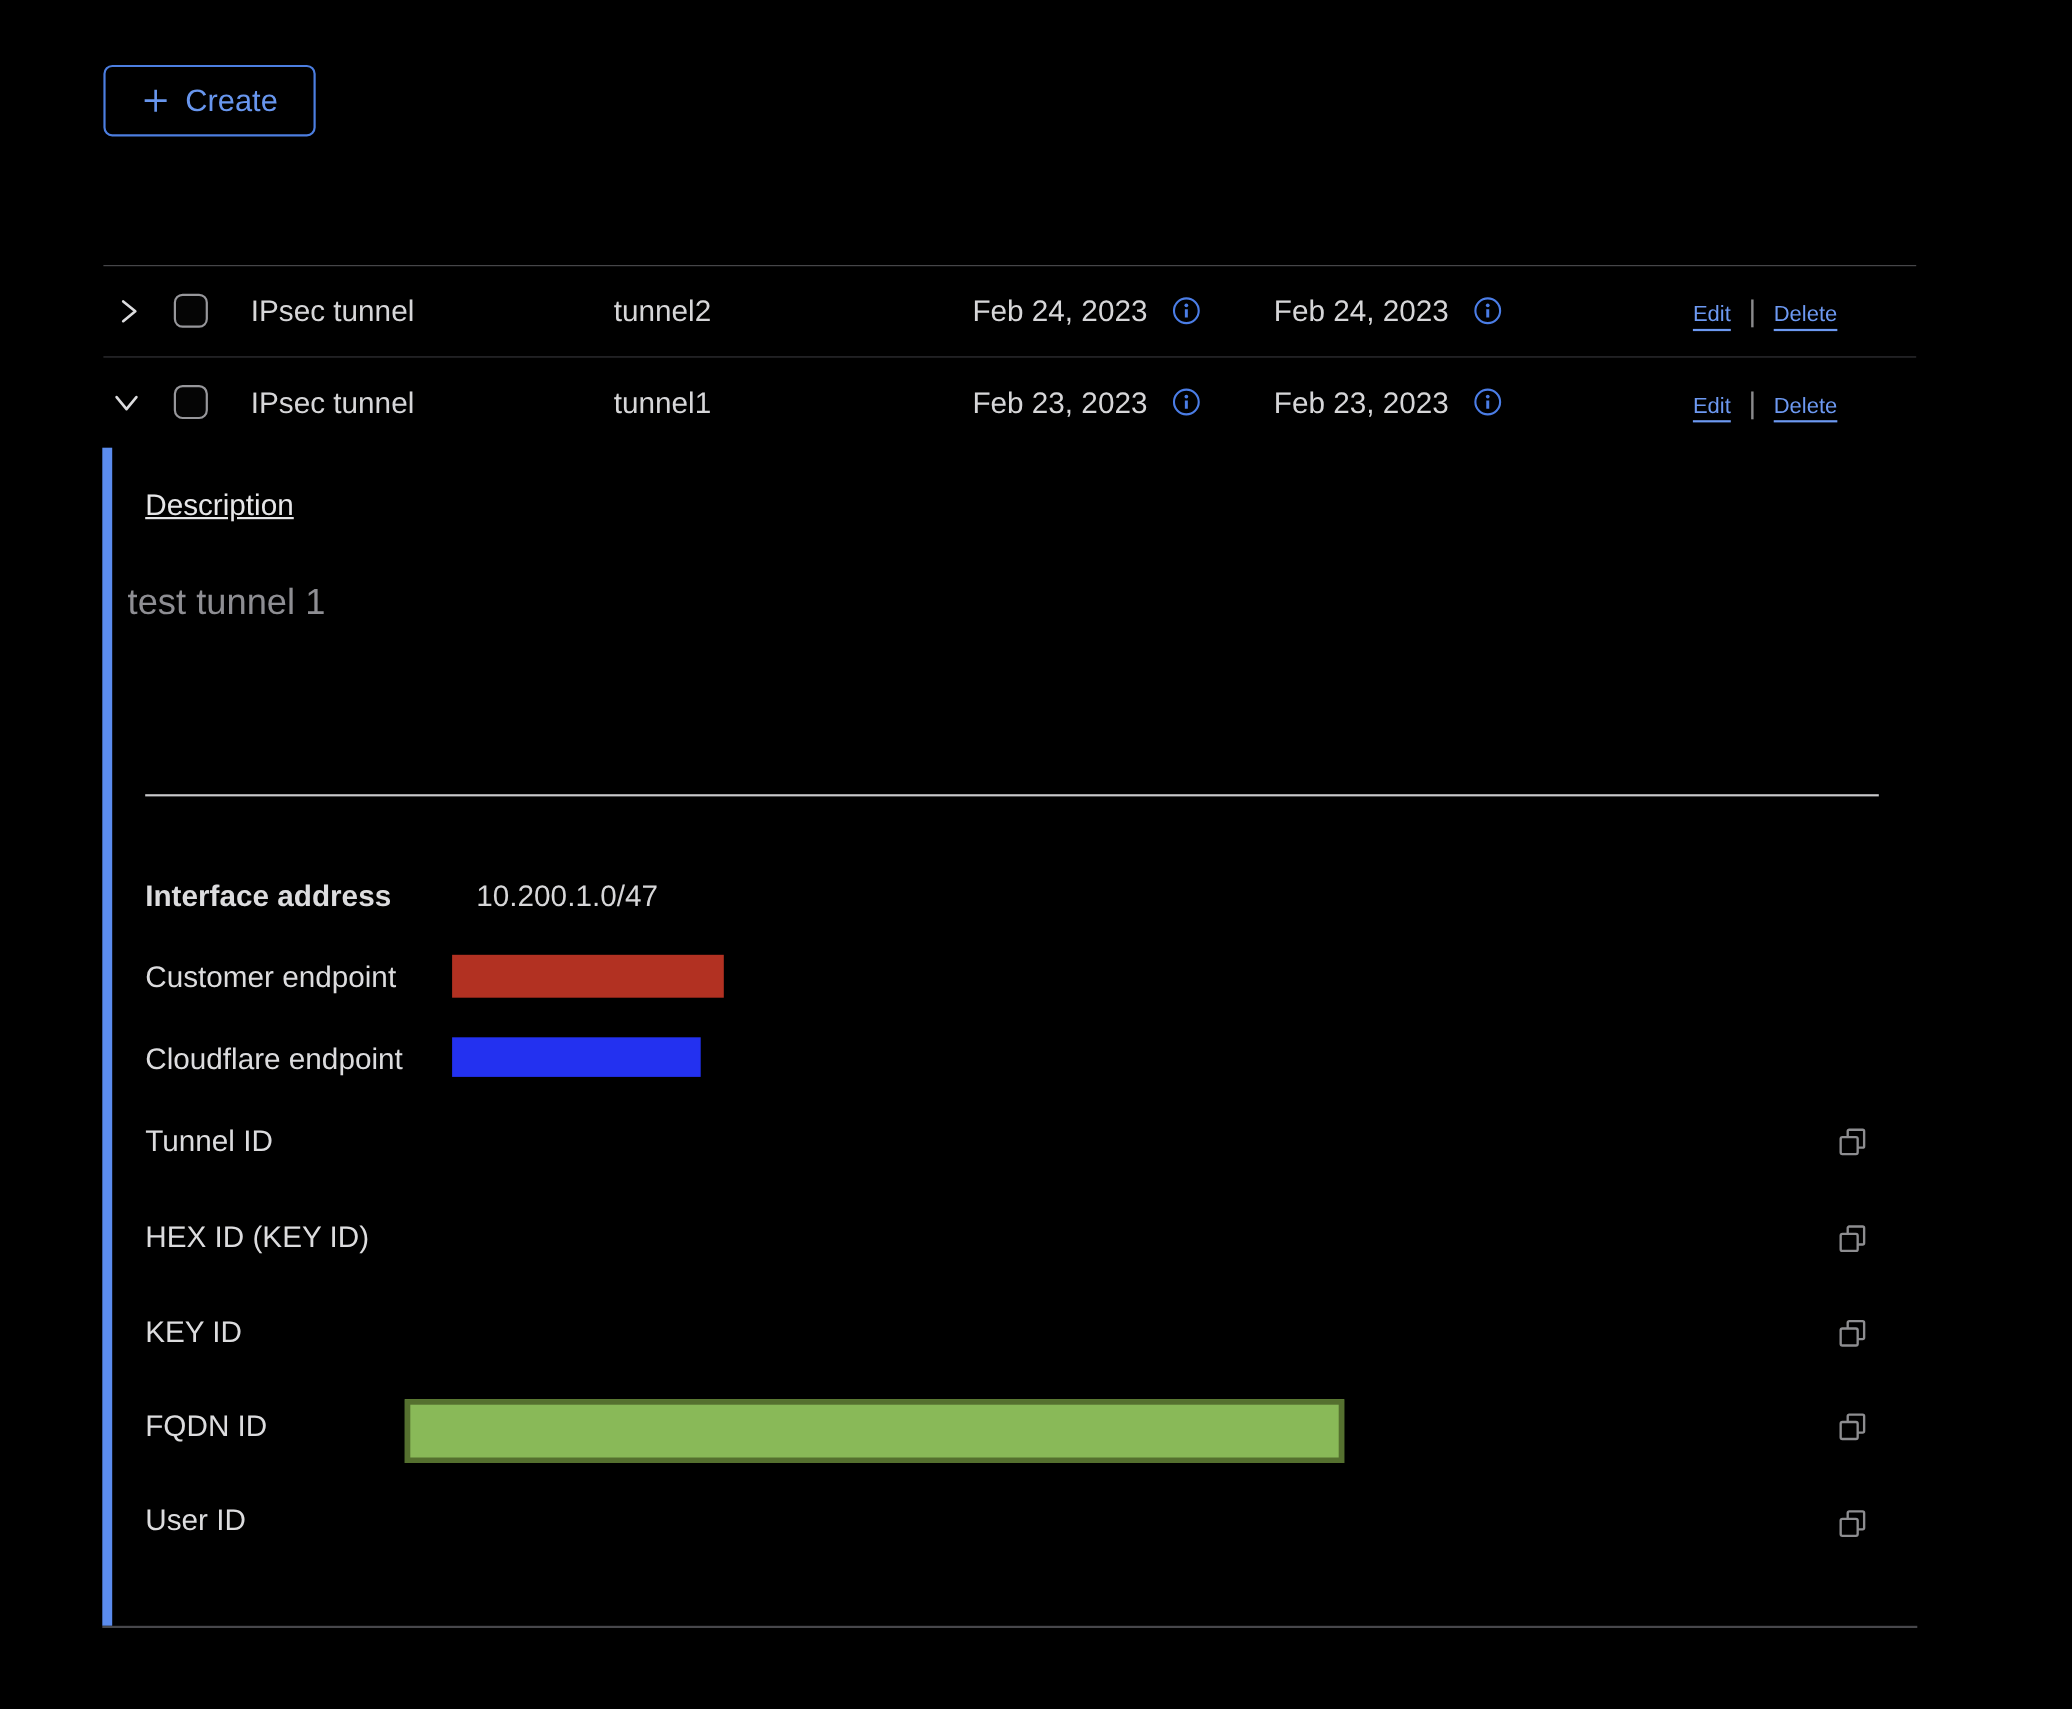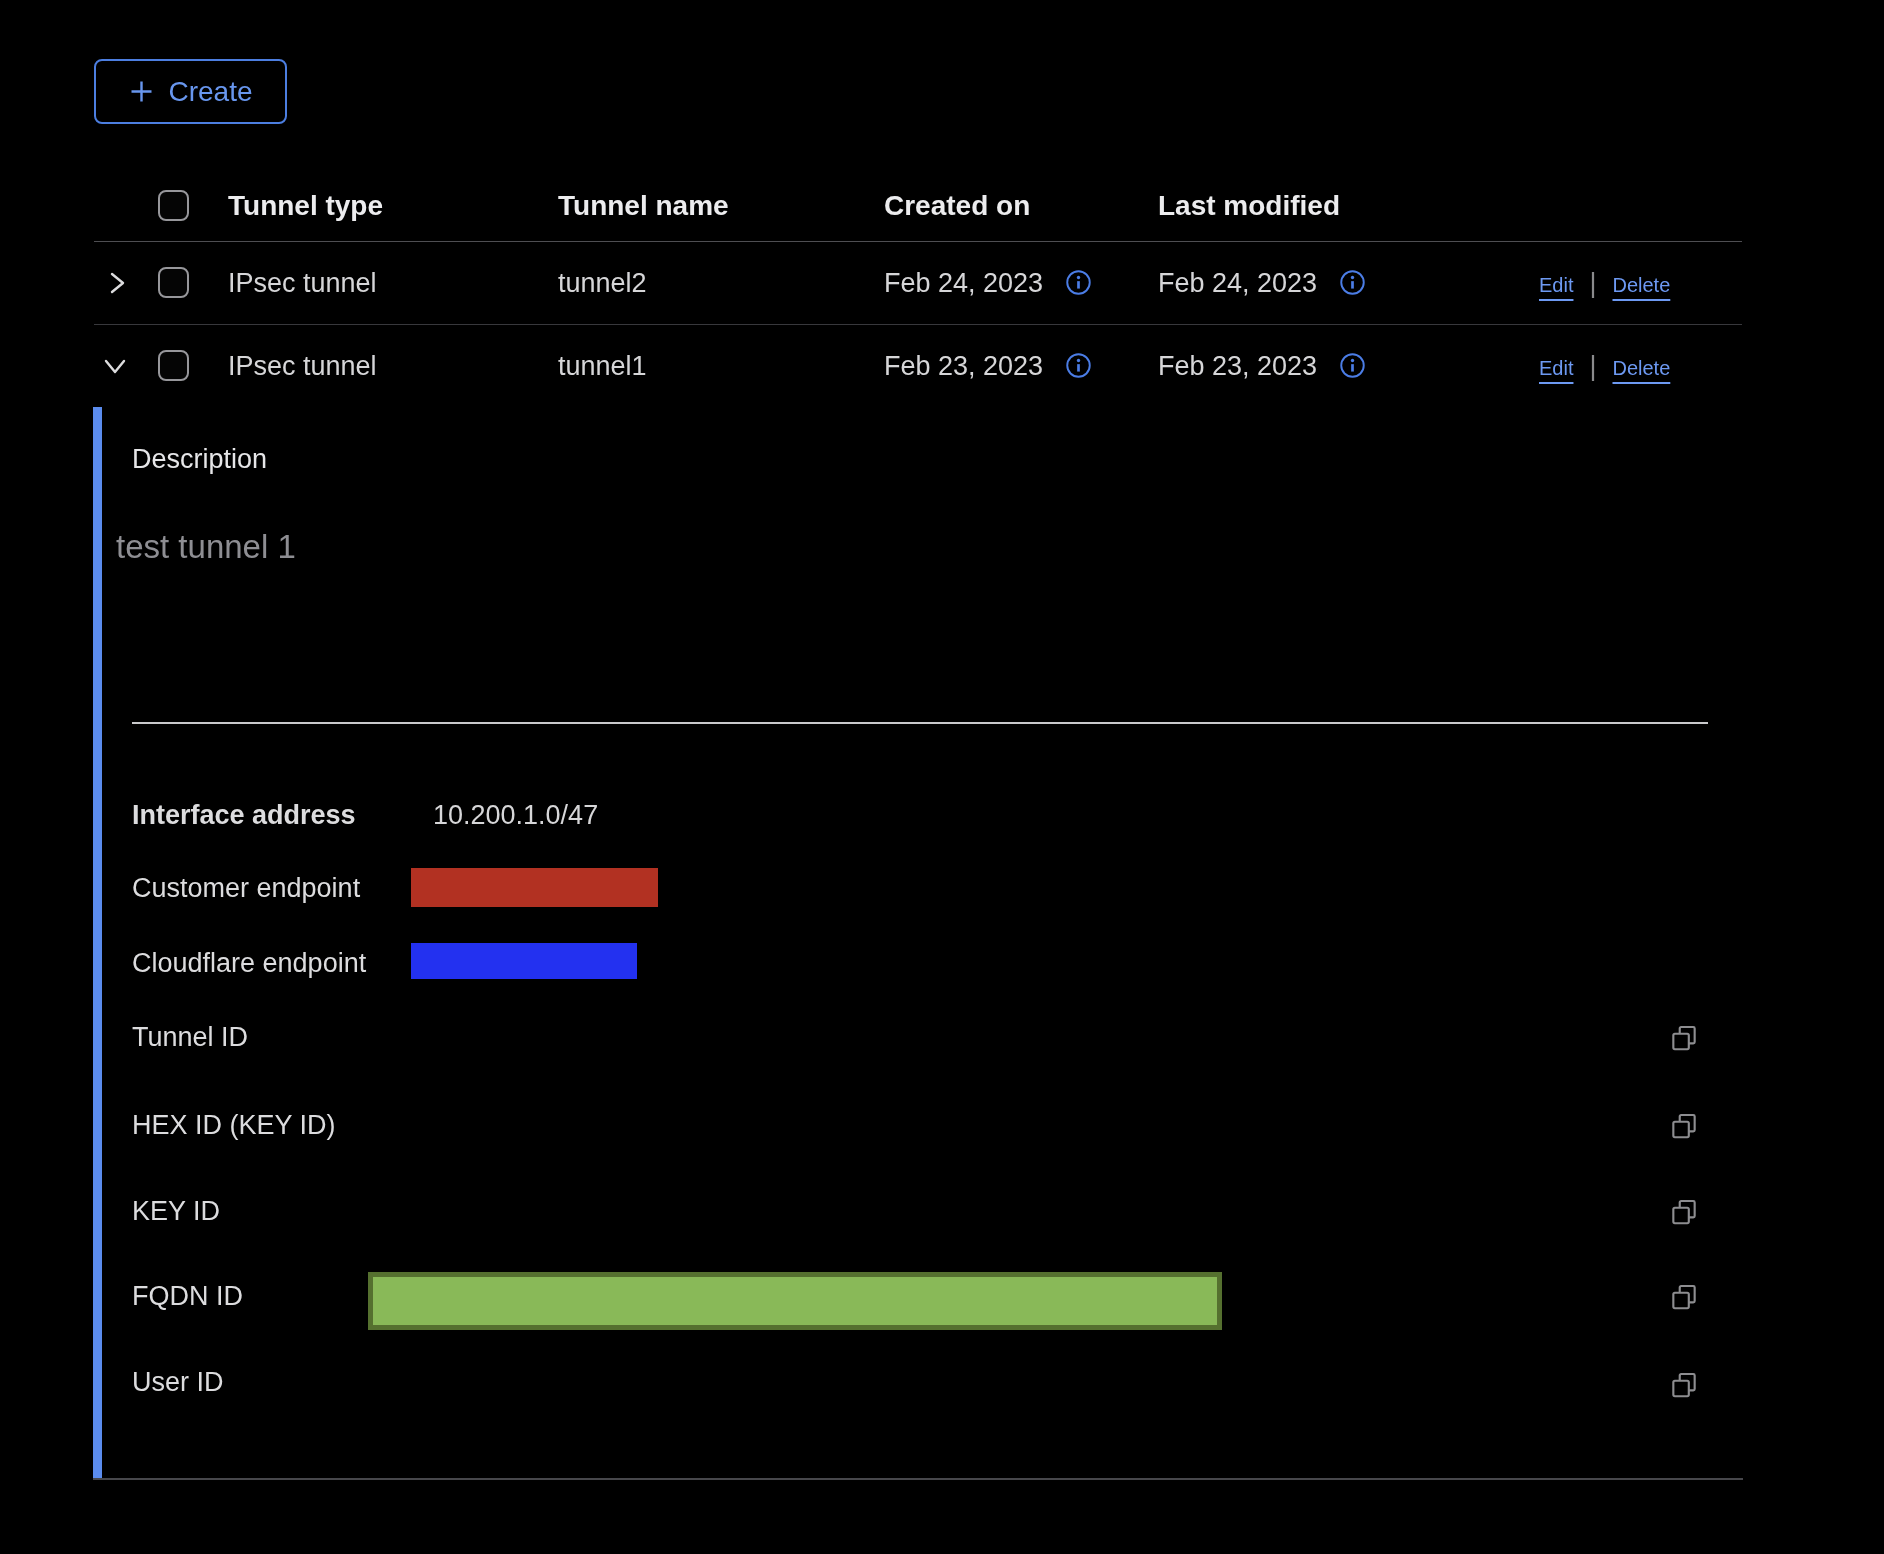--- a/index.html
+++ b/index.html
@@ -98,21 +98,21 @@
     left: 93px; top: 407px;
     width: 9px; height: 1071px;
     background: #5b8cee;
   }
   .panel-bottom-hr {
     position: absolute;
     left: 93px; top: 1478px;
     width: 1650px; height: 2px;
     background: #47474b;
   }
-  .desc-label { left: 132px; top: 444px; font-size: 27px; color: #e6e6e8; }
+  .desc-label { left: 132px; top: 444px; font-size: 27px; color: #e6e6e8; text-decoration: underline; }
   .desc-value { left: 116px; top: 528px; font-size: 33px; color: #8e8e93; }
 
   .health-btn {
     position: absolute;
     left: 132px; top: 596px;
     width: 316px; height: 64px;
     background: transparent;
     border: 2px solid #4c7ee0;
     border-radius: 8px;
     color: #6896ee;
@@ -156,27 +156,20 @@
 
   <button class="create-btn">
     <span>
       <svg width="27" height="27" viewBox="0 0 27 27">
           <path d="M13.5 3.5 V23.5 M3.5 13.5 H23.5" stroke="#6896ee" stroke-width="2.4" fill="none"></path>
         </svg>
     </span>
     <span>Create</span>
   </button>
 
-  <div class="thead-row">
-    <span class="checkbox"></span>
-    <div class="th col-type">Tunnel type</div>
-    <div class="th col-name">Tunnel name</div>
-    <div class="th col-created">Created on</div>
-    <div class="th col-modified">Last modified</div>
-  </div>
   <div class="hr header-hr"></div>
 
   <div class="trow" style="top:242px;">
     <span class="chev col-expander" style="left:8px;">
       <svg width="30" height="30" viewBox="0 0 30 30">
           <polyline points="10,6 21,15 10,24" fill="none" stroke="currentColor" stroke-width="2.4" stroke-linecap="round" stroke-linejoin="round"></polyline>
         </svg>
     </span>
     <span class="checkbox"></span>
     <div class="td col-type">IPsec tunnel</div>

